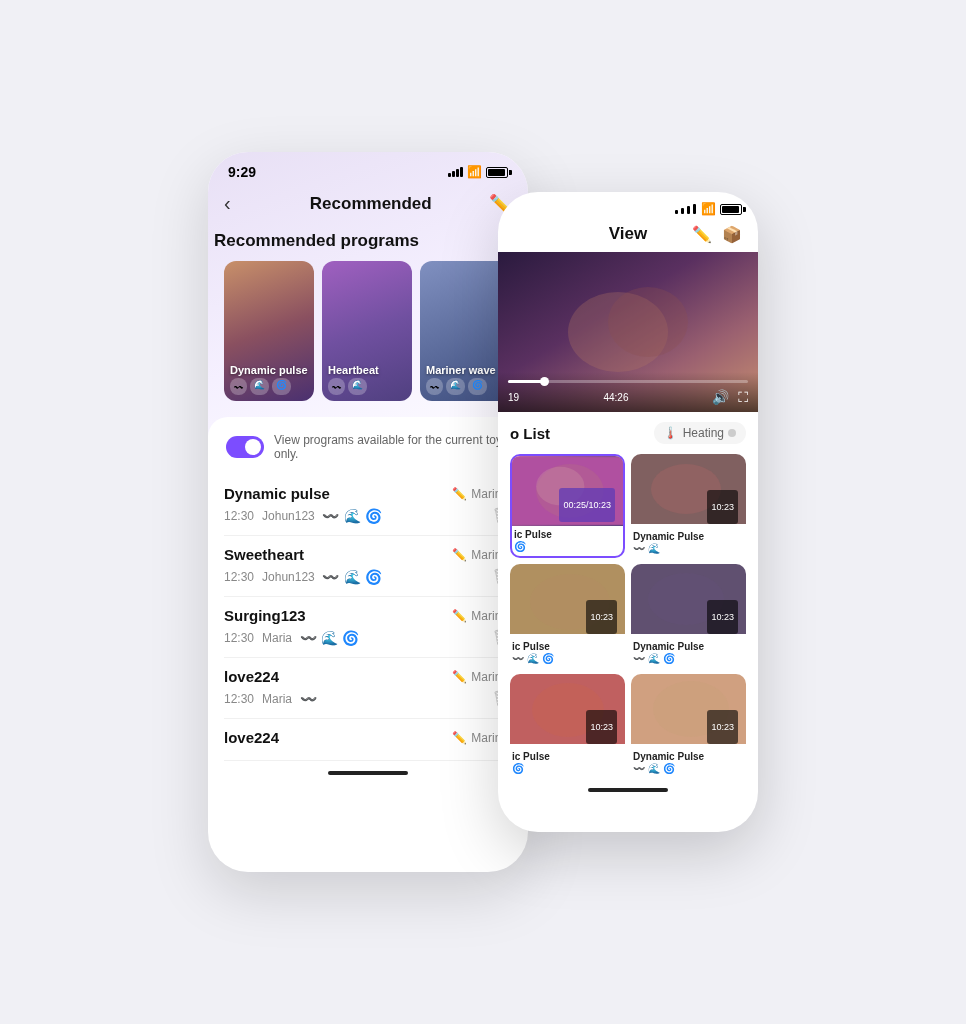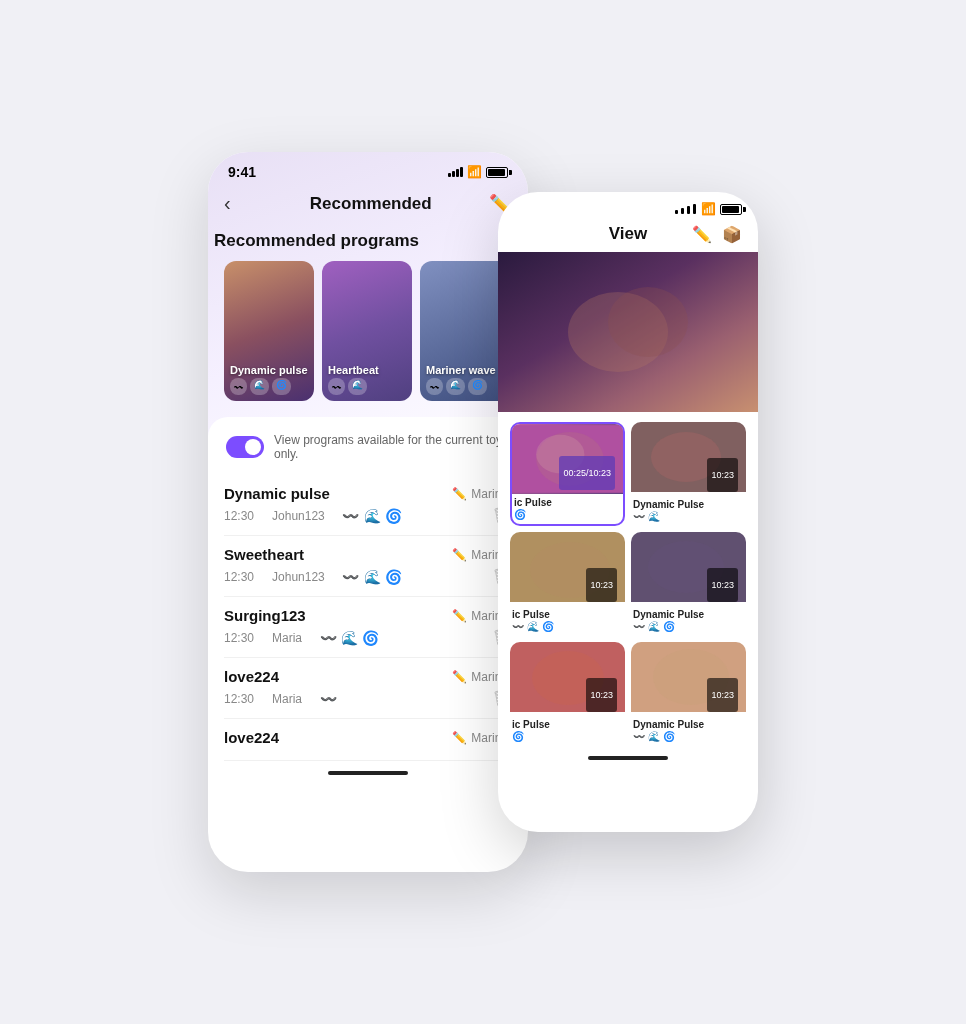--- a/index.html
+++ b/index.html
@@ -239,21 +239,21 @@
       color: #888;
     }
     .program-item-bottom {
       display: flex;
       align-items: center;
       justify-content: space-between;
     }
     .program-meta {
       display: flex;
       align-items: center;
-      gap: 18px;
+      gap: 8px;
       font-size: 12px;
       color: #888;
     }
     .wave-icons {
       display: flex;
       gap: 3px;
       font-size: 14px;
     }
     .trash-icon {
       font-size: 16px;
@@ -469,21 +469,21 @@
   </style>
 </head>
 <body>
 
 <div class="scene">
 
   <div class="phone-left">
     <div class="phone-left-inner">
 
       <div class="status-bar-left">
-        <span>9:41</span>
+        <span>9:29</span>
         <div class="signal-icons">
           <div class="bar-icon">
             <span style="height:4px"></span>
             <span style="height:6px"></span>
             <span style="height:8px"></span>
             <span style="height:10px"></span>
           </div>
           <span class="wifi-icon">📶</span>
           <div class="battery-icon">
             <div class="battery-fill"></div>
@@ -665,23 +665,45 @@
               <stop offset="70%" stop-color="#9a6070"></stop>
               <stop offset="100%" stop-color="#c89070"></stop>
             </linearGradient>
           </defs>
           <rect width="260" height="160" fill="url(#vg)"></rect>
 
           <ellipse cx="120" cy="80" rx="50" ry="40" fill="rgba(180,120,100,0.3)"></ellipse>
           <ellipse cx="150" cy="70" rx="40" ry="35" fill="rgba(140,80,80,0.3)"></ellipse>
         </svg>
       </div>
+      <div class="video-controls">
+        <div class="progress-bar">
+          <div class="progress-fill"></div>
+          <div class="progress-dot"></div>
+        </div>
+        <div class="video-bottom-row">
+          <span class="video-time">19</span>
+          <span class="video-time">44:26</span>
+          <div class="video-btns">
+            <span class="video-btn">🔊</span>
+            <span class="video-btn">⛶</span>
+          </div>
+        </div>
+      </div>
     </div>
 
     <div class="list-section">
+      <div class="list-header">
+        <span class="list-title">o List</span>
+        <div class="heating-badge">
+          <span style="font-size:12px;">🌡️</span>
+          <span>Heating</span>
+          <div class="heating-dot"></div>
+        </div>
+      </div>
 
       <div class="video-grid">
 
         <div class="video-thumb thumb-selected">
           <div class="thumb-bg-1" style="position:relative;">
             <svg width="100%" height="70" viewBox="0 0 115 70">
               <rect width="115" height="70" fill="#b050a0"></rect>
               <ellipse cx="60" cy="35" rx="35" ry="28" fill="rgba(180,100,140,0.5)"></ellipse>
               <ellipse cx="50" cy="30" rx="25" ry="20" fill="rgba(200,140,160,0.4)"></ellipse>
             </svg>

